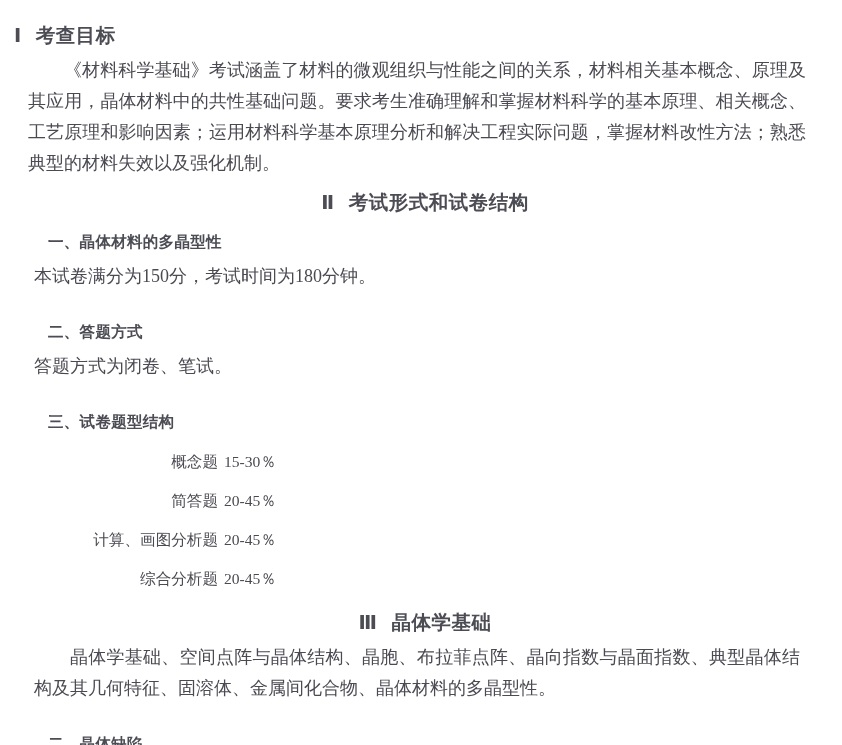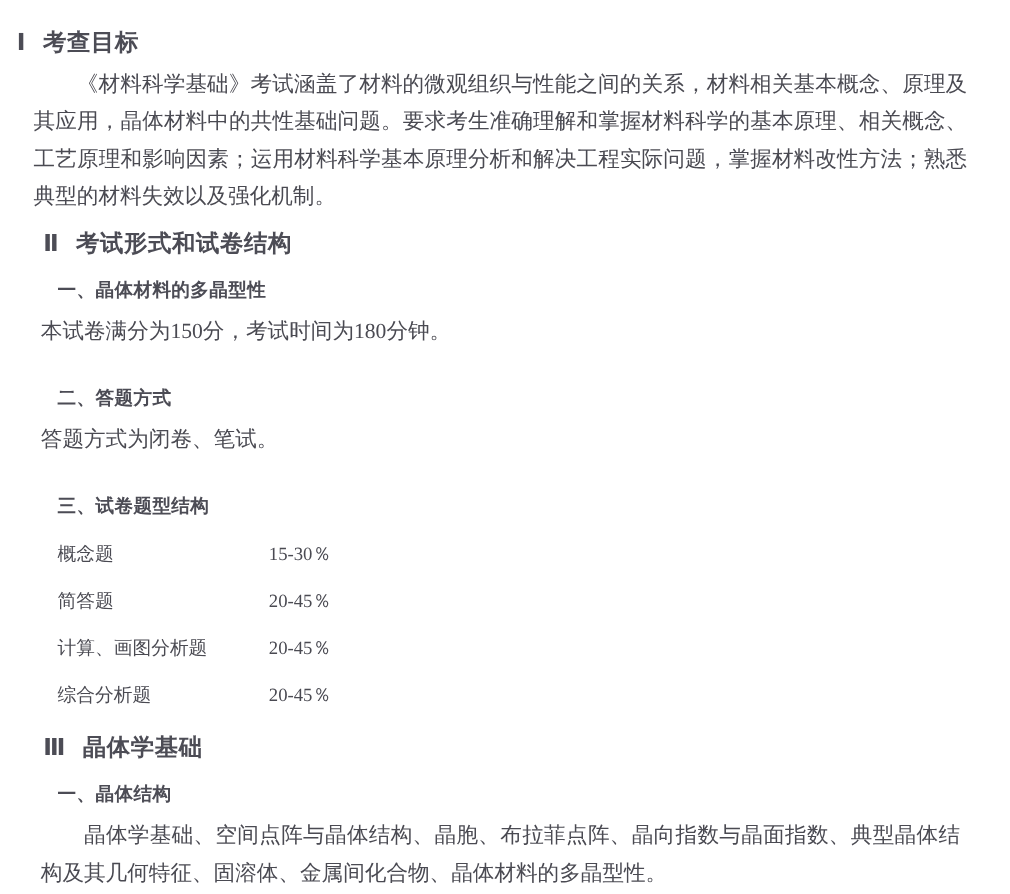--- a/index.html
+++ b/index.html
@@ -28,20 +28,21 @@
     color: #4c4c55;
     margin: 10px 0 6px 0;
     letter-spacing: 0.5px;
   }
   h1.sec .num {
     display: inline-block;
     margin-right: 14px;
   }
   h1.sec.indent1 {
     margin-left: 22px;
+    text-align: center;
   }
   h2.sub {
     font-family: "DejaVu Sans", "Liberation Sans", sans-serif;
     font-size: 15.5px;
     font-weight: bold;
     color: #4c4c55;
     margin: 16px 0 8px 34px;
     letter-spacing: 0.3px;
   }
   p.body {
@@ -66,20 +67,21 @@
   table.qtypes {
     margin: 10px 0 0 34px;
     border-collapse: collapse;
     font-size: 15.6px;
     color: #4a4a52;
   }
   table.qtypes td {
     padding: 9px 0;
     vertical-align: top;
     white-space: nowrap;
+    text-align: right;
   }
   table.qtypes td.label {
     width: 170px;
   }
   table.qtypes td.val {
     padding-left: 6px;
   }
   .row-a td.label { width: 205px; }
   .row-b td.label { width: 205px; }
   .row-c td.label { width: 170px; }
@@ -130,20 +132,19 @@
       <td class="label">综合分析题</td>
       <td class="val">20-45％</td>
     </tr>
   </tbody>
     </table>
 
   <h1 class="sec indent1">
     <span class="num">Ⅲ</span><span>晶体学基础</span>
   </h1>
 
-  <h2 class="sub">一、晶体结构</h2>
   <p class="body indent pad">晶体学基础、空间点阵与晶体结构、晶胞、布拉菲点阵、晶向指数与晶面指数、典型晶体结构及其几何特征、固溶体、金属间化合物、晶体材料的多晶型性。</p>
 
   <div class="spacer-sm"></div>
 
   <h2 class="sub">二、晶体缺陷</h2>
 
 </div>
 
 </body></html>

